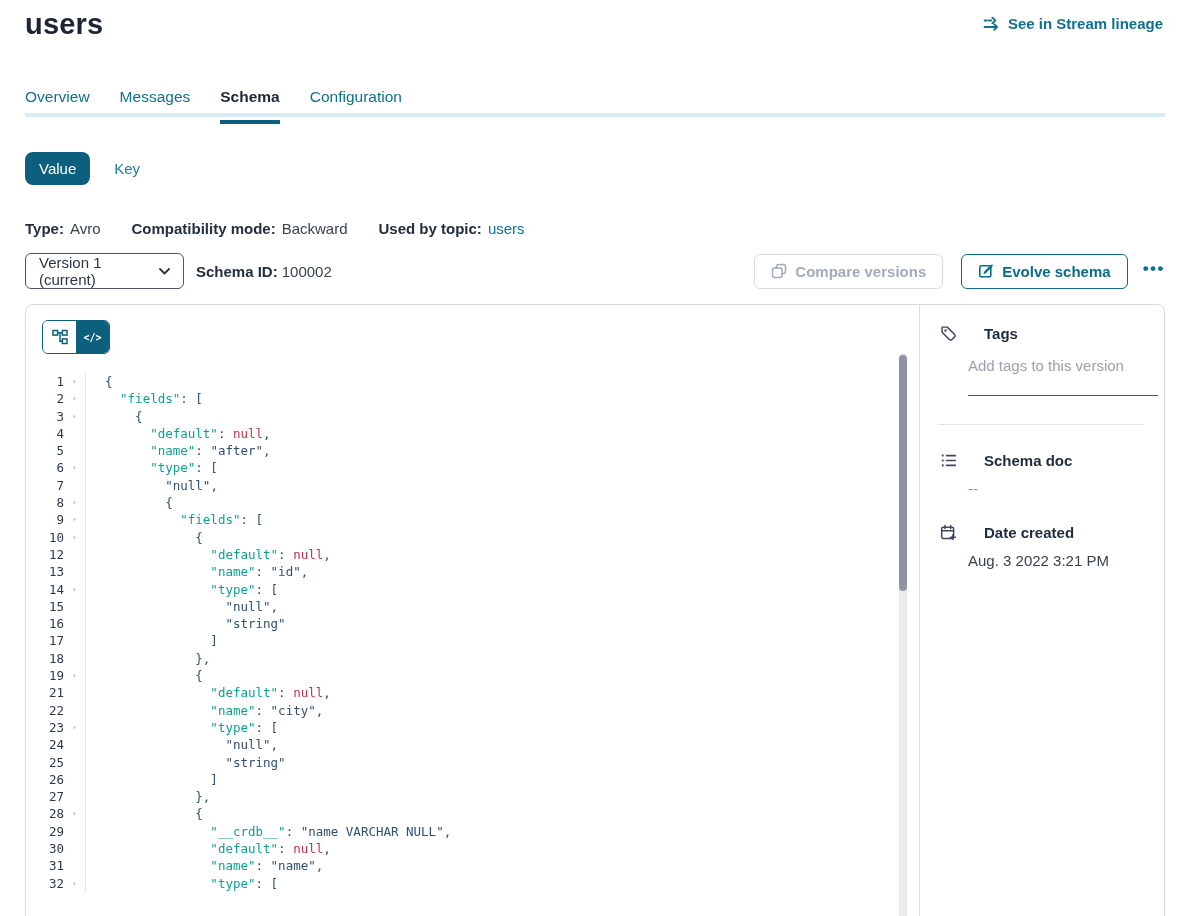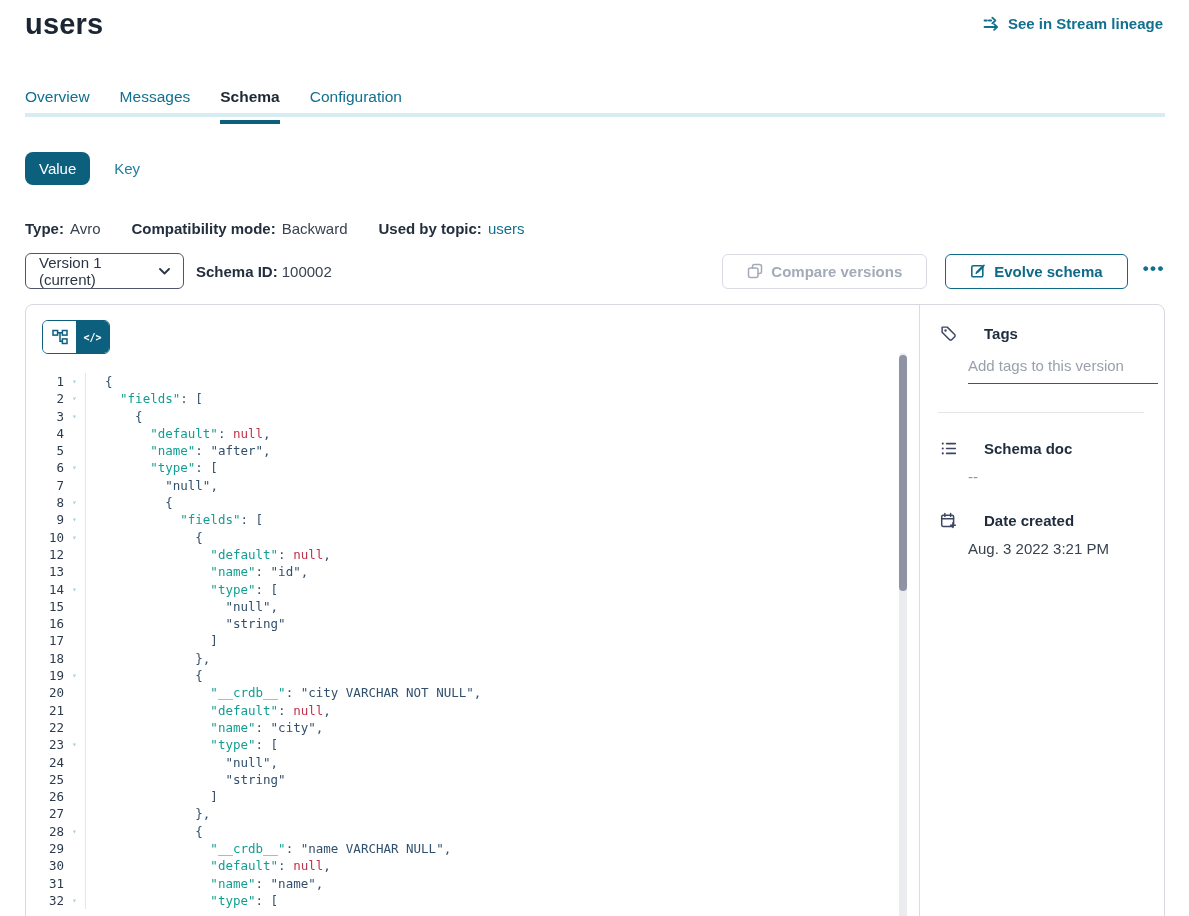--- a/index.html
+++ b/index.html
@@ -32,21 +32,21 @@
   .meta .val.link { color:#11708f; cursor:pointer; }
 
   
   .controls { position:absolute; left:25px; right:24px; top:253px; height:36px; display:flex; align-items:center; }
   .version-select { width:159px; height:36px; border:1px solid #4d566b; border-radius:6px; display:flex;
     align-items:center; justify-content:space-between; padding:0 13px; font-size:15px; color:#2b3546; cursor:pointer; background:#fff; }
   .schema-id { margin-left:12px; font-size:15px; }
   .schema-id .lbl { font-weight:bold; }
   .schema-id .val { color:#39424f; margin-left:4px;text-align:center; }
   .controls .spacer { flex:1; }
-  .btn-outline { display:flex; align-items:center; gap:8px; height:35px; padding:0 24px; border-radius:6px;
+  .btn-outline { display:flex; align-items:center; gap:8px; height:35px; padding:0 16px; border-radius:6px;
     background:#fff; font-size:15px; font-weight:bold; cursor:pointer; }
   .btn-compare { border:1px solid #d8dbe1; color:#a3aab8; margin-right:18px; cursor:default; }
   .btn-evolve { border:1px solid #0d6a89; color:#0d6a89; }
   .more-dots { margin-left:15px; color:#11708f; font-size:17px; font-weight:bold; letter-spacing:1.5px; cursor:pointer; line-height:1; padding-bottom:6px; }
 
   
   .card { position:absolute; left:25px; right:24px; top:304px; bottom:-8px; border:1px solid #d6d9e0;
     border-radius:8px; display:flex; overflow:hidden; background:#fff; }
   .code-pane { position:relative; flex:1; overflow:hidden; }
 
@@ -67,21 +67,21 @@
   .seg-p { color:#31506d; }
 
   .scroll-track { position:absolute; right:12px; top:48px; bottom:0; width:8px; background:#ebecf0; border-radius:4px; }
   .scroll-thumb { position:absolute; top:2px; left:0; width:8px; height:236px; background:#8f93a4; border-radius:4px; }
 
   
   .sidebar { width:245px; flex:none; border-left:1px solid #d9dce2; padding:20px 24px 0 20px; }
   .sb-head { display:flex; align-items:center; gap:27px; }
   .sb-title { font-size:15px; font-weight:bold; color:#1f2c3d; }
   .tags-input { display:block; margin:15px 0 0 28px; width:190px; border:none; border-bottom:1px solid #4a5263;
-    padding:0 0 9px 0; font-size:15px; color:#232f3e; outline:none; font-family:"Liberation Sans", sans-serif; }
+    padding:0 0 21px 0; font-size:15px; color:#232f3e; outline:none; font-family:"Liberation Sans", sans-serif; }
   .tags-input::placeholder { color:#9aa0ac; }
   .sb-divider { border:none; border-top:1px solid #e3e5e9; margin:28px -4px 0 -2px; }
   .sb-section { margin-top:27px; }
   .sb-value { margin:11px 0 0 28px; font-size:15px; color:#39424f; }
   .sb-value.dim { color:#8e94a0; }
   svg { display:block; }
 </style>
 </head>
 <body>
 
@@ -196,21 +196,20 @@
             <div class="code-line"><span class="ln">9</span><span class="fold">▾</span><span class="codetext">          <span class="seg-k">"fields"</span><span class="seg-p">: [</span></span></div>
             <div class="code-line"><span class="ln">10</span><span class="fold">▾</span><span class="codetext">            <span class="seg-p">{</span></span></div>
             <div class="code-line"><span class="ln">12</span><span class="fold"></span><span class="codetext">              <span class="seg-k">"default"</span><span class="seg-p">: </span><span class="seg-n">null</span><span class="seg-p">,</span></span></div>
             <div class="code-line"><span class="ln">13</span><span class="fold"></span><span class="codetext">              <span class="seg-k">"name"</span><span class="seg-p">: </span><span class="seg-s">"id"</span><span class="seg-p">,</span></span></div>
             <div class="code-line"><span class="ln">14</span><span class="fold">▾</span><span class="codetext">              <span class="seg-k">"type"</span><span class="seg-p">: [</span></span></div>
             <div class="code-line"><span class="ln">15</span><span class="fold"></span><span class="codetext">                <span class="seg-s">"null"</span><span class="seg-p">,</span></span></div>
             <div class="code-line"><span class="ln">16</span><span class="fold"></span><span class="codetext">                <span class="seg-s">"string"</span></span></div>
             <div class="code-line"><span class="ln">17</span><span class="fold"></span><span class="codetext">              <span class="seg-p">]</span></span></div>
             <div class="code-line"><span class="ln">18</span><span class="fold"></span><span class="codetext">            <span class="seg-p">},</span></span></div>
             <div class="code-line"><span class="ln">19</span><span class="fold">▾</span><span class="codetext">            <span class="seg-p">{</span></span></div>
-            <div class="code-line"><span class="ln">20</span><span class="fold"></span><span class="codetext">              <span class="seg-k">"__crdb__"</span><span class="seg-p">: </span><span class="seg-s">"city VARCHAR NOT NULL"</span><span class="seg-p">,</span></span></div>
             <div class="code-line"><span class="ln">21</span><span class="fold"></span><span class="codetext">              <span class="seg-k">"default"</span><span class="seg-p">: </span><span class="seg-n">null</span><span class="seg-p">,</span></span></div>
             <div class="code-line"><span class="ln">22</span><span class="fold"></span><span class="codetext">              <span class="seg-k">"name"</span><span class="seg-p">: </span><span class="seg-s">"city"</span><span class="seg-p">,</span></span></div>
             <div class="code-line"><span class="ln">23</span><span class="fold">▾</span><span class="codetext">              <span class="seg-k">"type"</span><span class="seg-p">: [</span></span></div>
             <div class="code-line"><span class="ln">24</span><span class="fold"></span><span class="codetext">                <span class="seg-s">"null"</span><span class="seg-p">,</span></span></div>
             <div class="code-line"><span class="ln">25</span><span class="fold"></span><span class="codetext">                <span class="seg-s">"string"</span></span></div>
             <div class="code-line"><span class="ln">26</span><span class="fold"></span><span class="codetext">              <span class="seg-p">]</span></span></div>
             <div class="code-line"><span class="ln">27</span><span class="fold"></span><span class="codetext">            <span class="seg-p">},</span></span></div>
             <div class="code-line"><span class="ln">28</span><span class="fold">▾</span><span class="codetext">            <span class="seg-p">{</span></span></div>
             <div class="code-line"><span class="ln">29</span><span class="fold"></span><span class="codetext">              <span class="seg-k">"__crdb__"</span><span class="seg-p">: </span><span class="seg-s">"name VARCHAR NULL"</span><span class="seg-p">,</span></span></div>
             <div class="code-line"><span class="ln">30</span><span class="fold"></span><span class="codetext">              <span class="seg-k">"default"</span><span class="seg-p">: </span><span class="seg-n">null</span><span class="seg-p">,</span></span></div>

